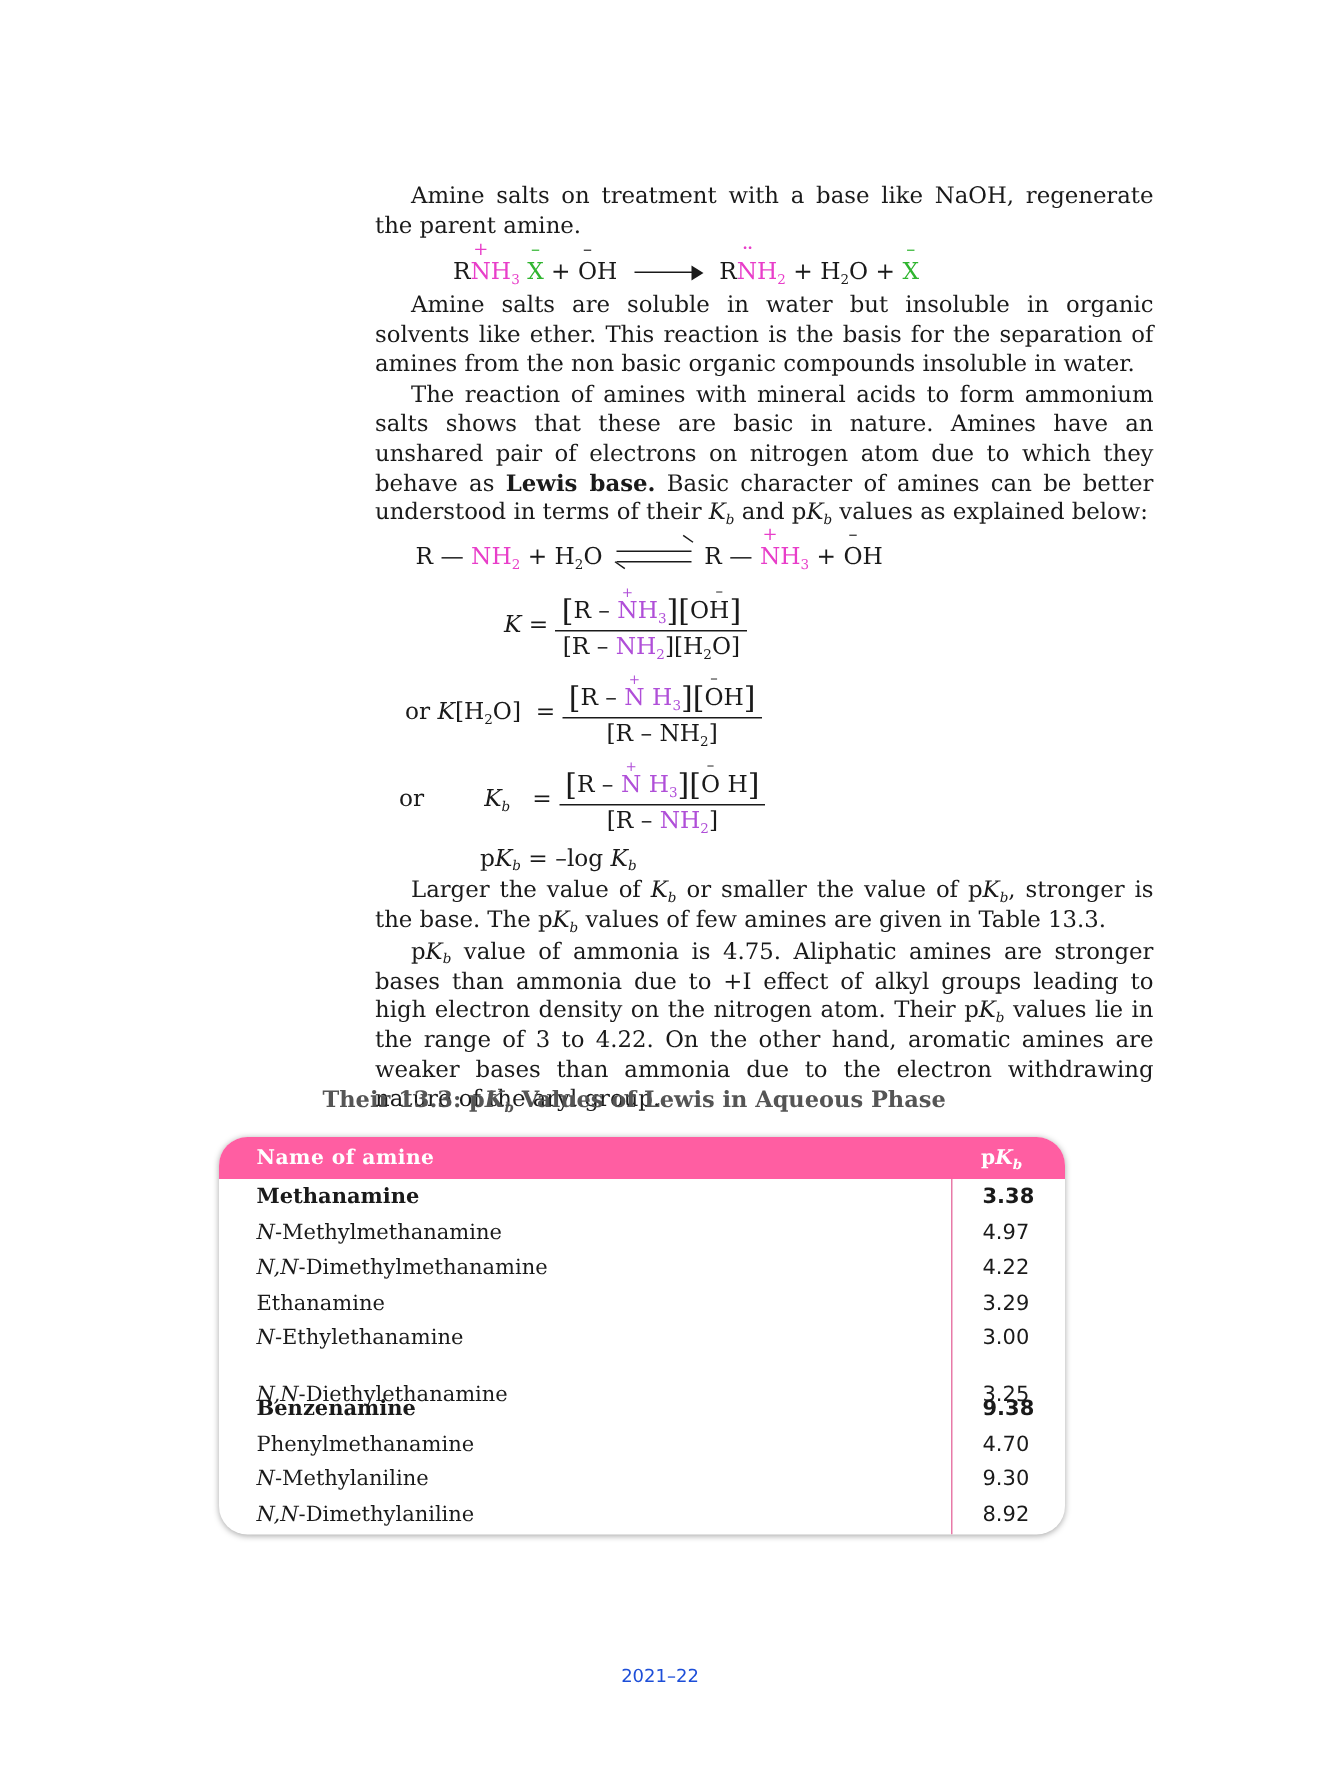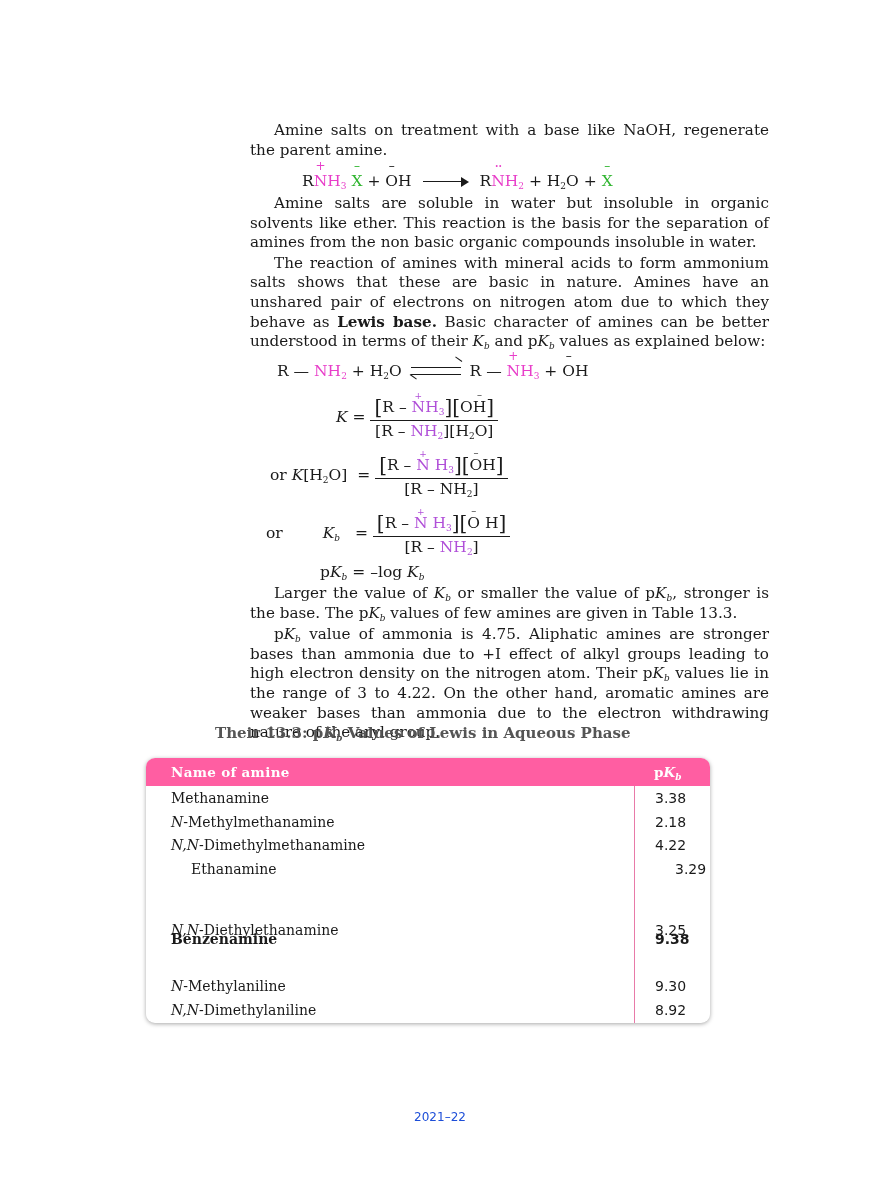--- a/index.html
+++ b/index.html
@@ -24,21 +24,21 @@
   .eqarrow { display:inline-block; width:50px; height:14px; position:relative; vertical-align:middle; margin:0 4px; }
   .eqarrow .top { position:absolute; left:0; right:0; top:2px; border-top:1.5px solid #1a1a1a; }
   .eqarrow .top::after { content:""; position:absolute; right:-1px; top:-7px; width:8px; border-top:1.5px solid #1a1a1a; transform:rotate(35deg); transform-origin:right; }
   .eqarrow .bot { position:absolute; left:0; right:0; top:9px; border-top:1.5px solid #1a1a1a; }
   .eqarrow .bot::after { content:""; position:absolute; left:-1px; top:-1px; width:8px; border-top:1.5px solid #1a1a1a; transform:rotate(35deg); transform-origin:left; }
   .frac { display:inline-flex; flex-direction:column; align-items:center; vertical-align:middle; }
   .frac .num, .frac .den { padding:0 4px; white-space:nowrap; }
   .frac .bar { width:100%; border-top:1.3px solid #1a1a1a; margin:1px 0; }
   .br { font-size:20px; font-weight:200; vertical-align:-2px; }
   .caption { position:absolute; left:215px; top:724px; font-size:15px; font-weight:bold; color:#555555; white-space:nowrap; font-family:"DejaVu Serif", serif; }
-  .tbl { position:absolute; left:146px; top:758px; width:564px; height:265px; border-radius:9px;
+  .tbl { position:absolute; left:146px; top:758px; width:564px; height:265px; border-radius:19px;
          box-shadow:0 1px 4px rgba(0,0,0,0.35); background:#ffffff; overflow:hidden; }
   .thead { height:28px; background:#ff5ea2; color:#ffffff; font-weight:bold; font-size:13.5px; position:relative; }
   .thead .h1 { position:absolute; left:25px; top:6px; letter-spacing:0.3px; }
   .thead .h2 { position:absolute; left:508px; top:6px; }
   .vline { position:absolute; left:488px; top:28px; bottom:0; border-left:1.5px solid #e87aa8; }
   .row { position:absolute; left:0; width:564px; height:23.5px; font-size:14px; }
   .row .name { position:absolute; left:25px; top:3px; }
   .row .val { position:absolute; left:509px; top:3px; font-family:"DejaVu Sans", sans-serif; font-size:14px; }
   .footer { position:absolute; left:0; width:880px; top:1110px; text-align:center; font-family:"DejaVu Sans", sans-serif; font-size:12px; color:#1d4ed8; }
 </style>
@@ -109,43 +109,51 @@
     <span>Their 13.3:  p</span><i>K</i><sub class="it">b</sub><span> Values of Lewis in Aqueous Phase</span>
   </div>
 
   <div class="tbl">
     <div class="thead">
       <span class="h1">Name of amine</span>
       <span class="h2"><span>p</span><i>K</i><sub class="it">b</sub></span>
     </div>
     <div class="vline"></div>
 
-    <div class="row" style="top:29px;">
+    <div class="row" style="top:29px;font-weight:bold;">
         <span class="name"><i></i><span>Methanamine</span></span>
         <span class="val">3.38</span>
       </div>
     <div class="row" style="top:52.5px;">
         <span class="name"><i>N</i><span>-Methylmethanamine</span></span>
-        <span class="val">2.18</span>
+        <span class="val">4.97</span>
       </div>
     <div class="row" style="top:76px;">
         <span class="name"><i>N,N</i><span>-Dimethylmethanamine</span></span>
         <span class="val">4.22</span>
       </div>
-    <div class="row" style="top:99.5px;margin-left:20px;">
+    <div class="row" style="top:99.5px;">
         <span class="name"><i></i><span>Ethanamine</span></span>
         <span class="val">3.29</span>
+      </div>
+    <div class="row" style="top:123px;">
+        <span class="name"><i>N</i><span>-Ethylethanamine</span></span>
+        <span class="val">3.00</span>
       </div>
     <div class="row" style="top:161px;">
         <span class="name"><i>N,N</i><span>-Diethylethanamine</span></span>
         <span class="val">3.25</span>
       </div>
     <div class="row" style="top:170px;font-weight:bold;">
         <span class="name"><i></i><span>Benzenamine</span></span>
         <span class="val">9.38</span>
+      </div>
+    <div class="row" style="top:193.5px;">
+        <span class="name"><i></i><span>Phenylmethanamine</span></span>
+        <span class="val">4.70</span>
       </div>
     <div class="row" style="top:217px;">
         <span class="name"><i>N</i><span>-Methylaniline</span></span>
         <span class="val">9.30</span>
       </div>
     <div class="row" style="top:240.5px;">
         <span class="name"><i>N,N</i><span>-Dimethylaniline</span></span>
         <span class="val">8.92</span>
       </div>
   </div>

